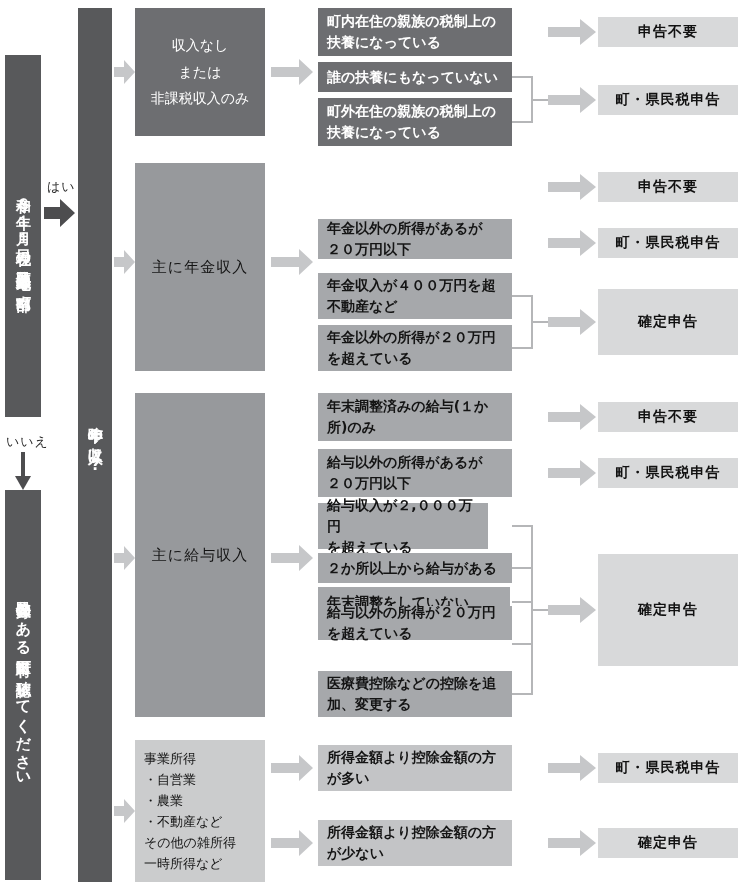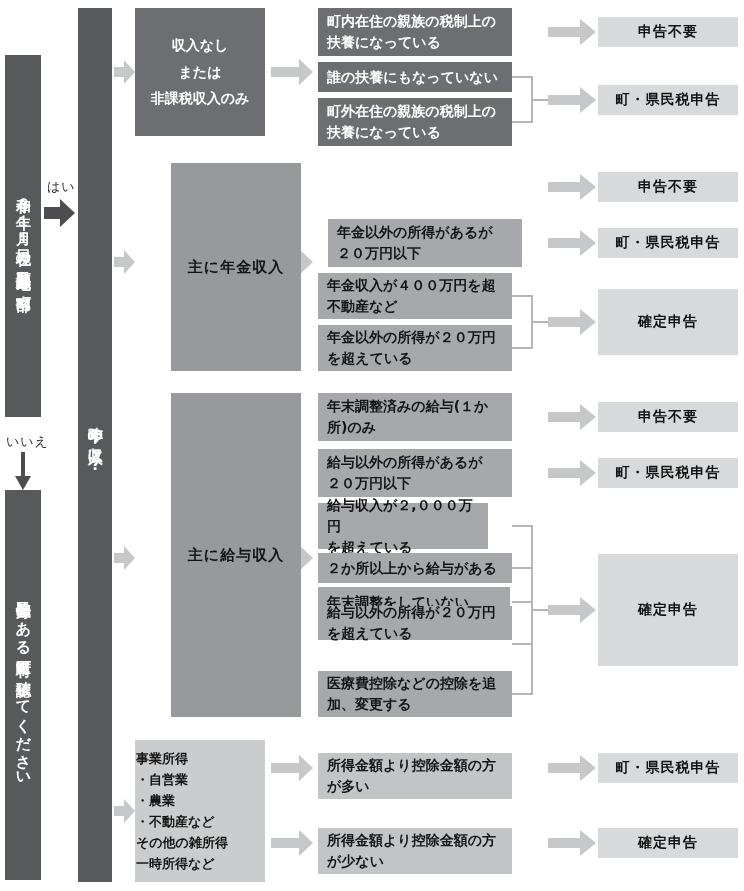--- a/index.html
+++ b/index.html
@@ -15,36 +15,36 @@
   .vbar {
     position:absolute; background:var(--bar_dark,#58595b); color:#fff;
     writing-mode:vertical-rl; text-orientation:upright;
     display:flex; align-items:center; justify-content:center;
     font-weight:bold; font-size:15px; letter-spacing:1px; line-height:1;
   }
   .blabel { position:absolute; font-weight:normal; font-size:13px; color:#2a2a2a; letter-spacing:1px; }
 
   .cat {
     position:absolute; display:flex; align-items:center; justify-content:center;
-    font-weight:bold; text-align:center; white-space:pre-line;
+    font-weight:normal; text-align:center; white-space:pre-line;
   }
   .cat-dark  { background:var(--group1,#6d6e71); color:#fff; font-size:14px; line-height:1.9; }
-  .cat-mid   { background:var(--category_mid,#97999c); color:#141414; font-size:15px; letter-spacing:1px;margin-left:36px; }
+  .cat-mid   { background:var(--category_mid,#97999c); color:#141414; font-size:15px; letter-spacing:1px; }
   .cat-light {
     background:var(--category_light,#cbcccd); color:#141414; font-size:13px; line-height:1.62;
-    justify-content:flex-start; text-align:left; padding:6px 1px;
+    justify-content:flex-start; text-align:left; padding:6px 9px;
   }
 
   .cond {
     position:absolute; display:flex; align-items:center;
     font-weight:bold; font-size:14px; line-height:1.5; padding:2px 9px; white-space:pre-line;
   }
   .cond-dark  { background:var(--group1,#6d6e71); color:#fff;font-family:Liberation Serif, serif; }
   .cond-mid   { background:var(--condition_mid,#a6a8ab); color:#141414; }
-  .cond-light { background:var(--condition_light,#c3c4c6); color:#141414;margin-top:8px; }
+  .cond-light { background:var(--condition_light,#c3c4c6); color:#141414; }
 
   .result {
     position:absolute; background:var(--result,#d8d9da); color:#111;
     display:flex; align-items:center; justify-content:center;
     font-weight:bold; font-size:14px; letter-spacing:1px;
   }
 </style>
 </head>
 <body>
 
@@ -107,21 +107,21 @@
 非課税収入のみ</div>
   <div class="cond cond-dark" style="left:318px;top:8px;width:194px;height:48px">町内在住の親族の税制上の
 扶養になっている</div>
   <div class="cond cond-dark" style="left:318px;top:62px;width:194px;height:30px">誰の扶養にもなっていない</div>
   <div class="cond cond-dark" style="left:318px;top:98px;width:194px;height:48px">町外在住の親族の税制上の
 扶養になっている</div>
   <div class="result" style="left:598px;top:17px;width:140px;height:30px">申告不要</div>
   <div class="result" style="left:598px;top:85px;width:140px;height:30px">町・県民税申告</div>
 
   <div class="cat cat-mid" style="left:135px;top:163px;width:130px;height:208px">主に年金収入</div>
-  <div class="cond cond-mid" style="left:328px;top:219px;width:194px;height:48px">年金以外の所得があるが
+  <div class="cond cond-mid" style="left:318px;top:219px;width:194px;height:40px">年金以外の所得があるが
 ２０万円以下</div>
   <div class="cond cond-mid" style="left:318px;top:273px;width:194px;height:46px">年金収入が４００万円を超
 不動産など</div>
   <div class="cond cond-mid" style="left:318px;top:325px;width:194px;height:46px">年金以外の所得が２０万円
 を超えている</div>
   <div class="result" style="left:598px;top:172px;width:140px;height:30px">申告不要</div>
   <div class="result" style="left:598px;top:228px;width:140px;height:30px">町・県民税申告</div>
   <div class="result" style="left:598px;top:289px;width:140px;height:66px">確定申告</div>
 
   <div class="cat cat-mid" style="left:135px;top:393px;width:130px;height:324px">主に給与収入</div>

